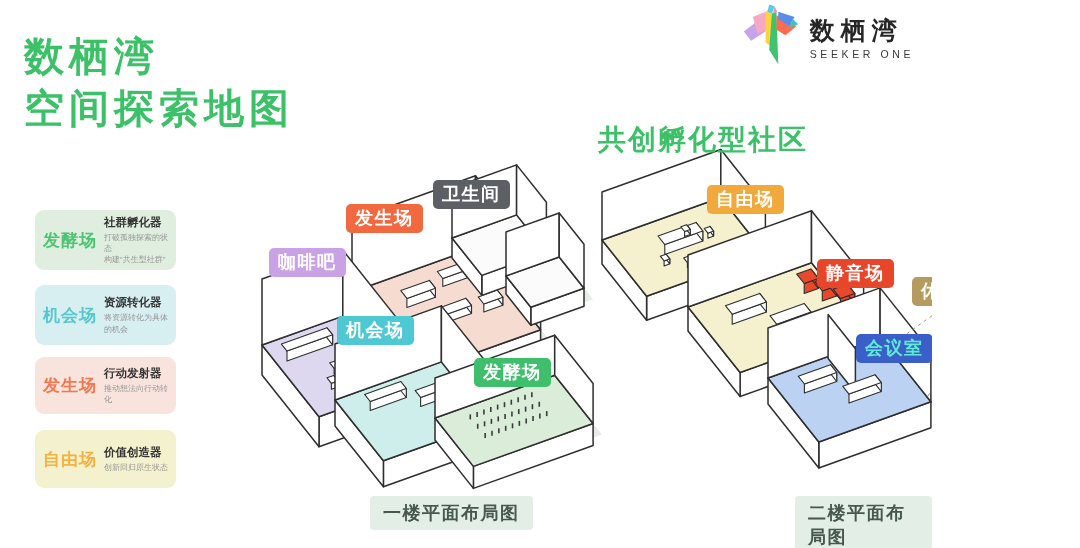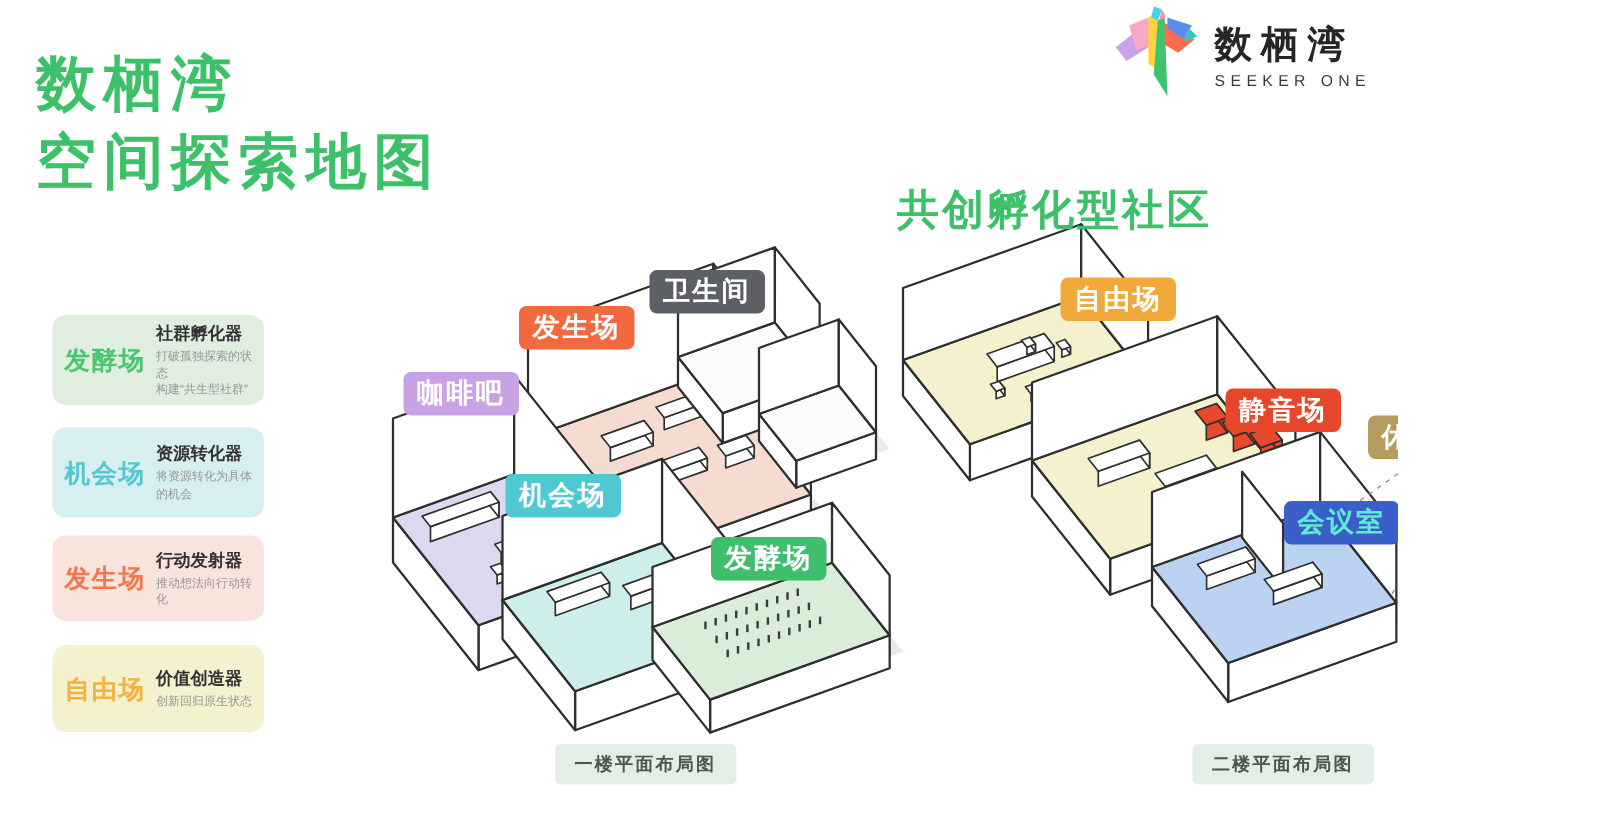--- a/index.html
+++ b/index.html
@@ -28,21 +28,21 @@
          letter-spacing:1.5px;line-height:1.25;padding:3px 9px;border-radius:5px;white-space:nowrap;}
   .b-toilet{left:433px;top:180px;} .b-happening{left:346px;top:204px;}
   .b-cafe{left:269px;top:248px;}  .b-opportunity{left:337px;top:316px;}
   .b-fermentation{left:474px;top:358px;}
   .b-free{left:707px;top:185px;}  .b-quiet{left:817px;top:249px;margin-top:10px;}
   .b-lounge{left:912px;top:277px;} .b-meeting{left:856px;top:334px;}
   
   .section-title{position:absolute;left:598px;top:121px;z-index:3;font-size:28px;
                  font-weight:800;letter-spacing:2px;}
   
-  .caption{position:absolute;top:496px;z-index:3;font-size:12px;font-weight:700;
+  .caption{position:absolute;top:496px;z-index:3;font-size:18px;font-weight:700;
            letter-spacing:1.5px;padding:5px 13px;border-radius:4px;}
   .cap1{left:370px;} .cap2{left:795px;}
 </style>
 </head>
 <body>
 
 <div class="stage">
 
   <svg class="maps" viewBox="0 0 1080 548" width="1080" height="548">
       <g>

